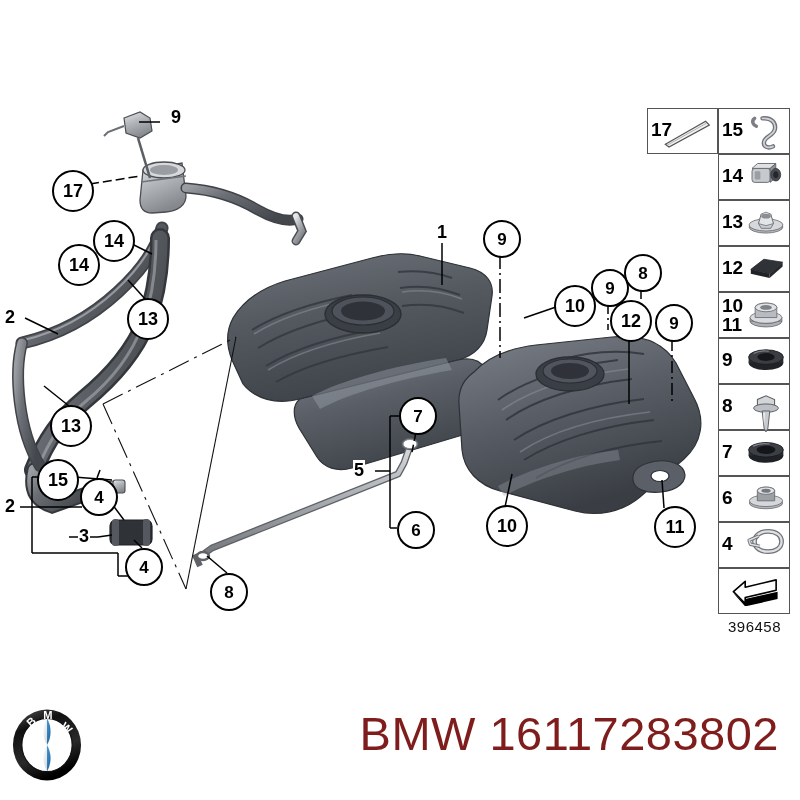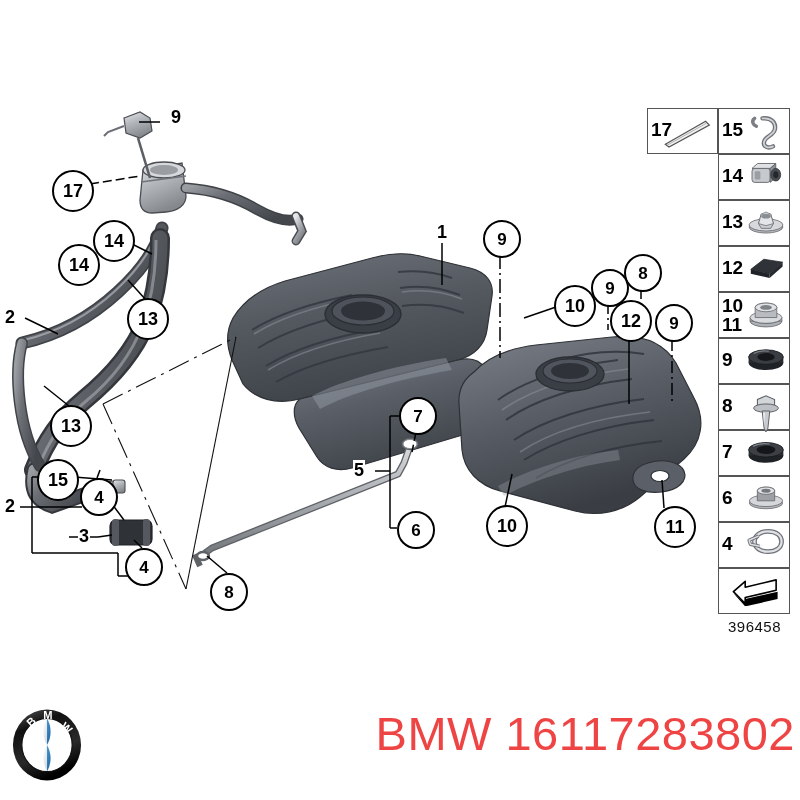--- a/index.html
+++ b/index.html
@@ -23,22 +23,22 @@
   
   #legend{position:absolute;z-index:30;}
   .lcell{position:absolute;border:1.4px solid #555;background:#fff;
          box-sizing:border-box;}
   .lnum{position:absolute;font-weight:bold;font-size:19px;line-height:1;z-index:3;}
   .lart{position:absolute;z-index:2;}
   .lcaption{position:absolute;font-size:15px;letter-spacing:.5px;color:#111;}
 
   
   #footer{position:absolute;left:0;bottom:0;width:800px;height:100px;}
-  #partno{position:absolute;right:5px;top:6px;font-size:47px;letter-spacing:.5px;
-          white-space:nowrap;color:#ef4444;}
+  #partno{position:absolute;right:21px;top:6px;font-size:47px;letter-spacing:.5px;
+          white-space:nowrap;color:#7f1d1d;}
   #roundel{position:absolute;left:10px;top:8px;width:74px;height:74px;}
 
   .tanksvg{position:absolute;left:0;top:0;z-index:10;}
 </style>
 </head>
 <body>
 
 <div id="stage">
 
   <svg class="tanksvg" width="800" height="800" viewBox="0 0 800 800">

